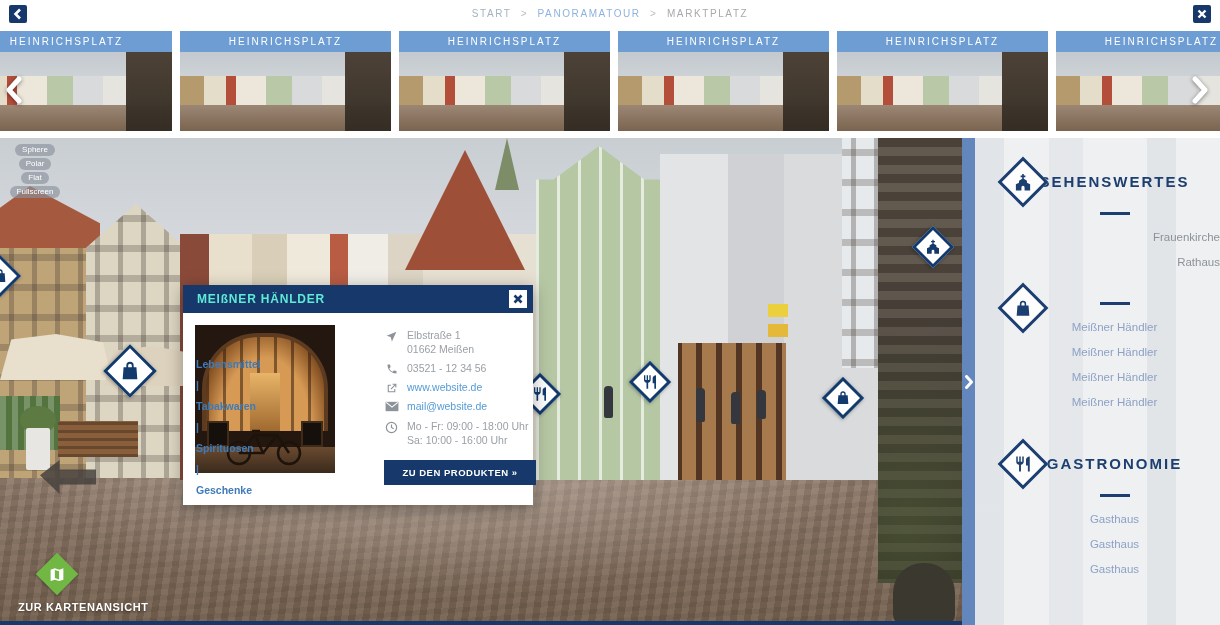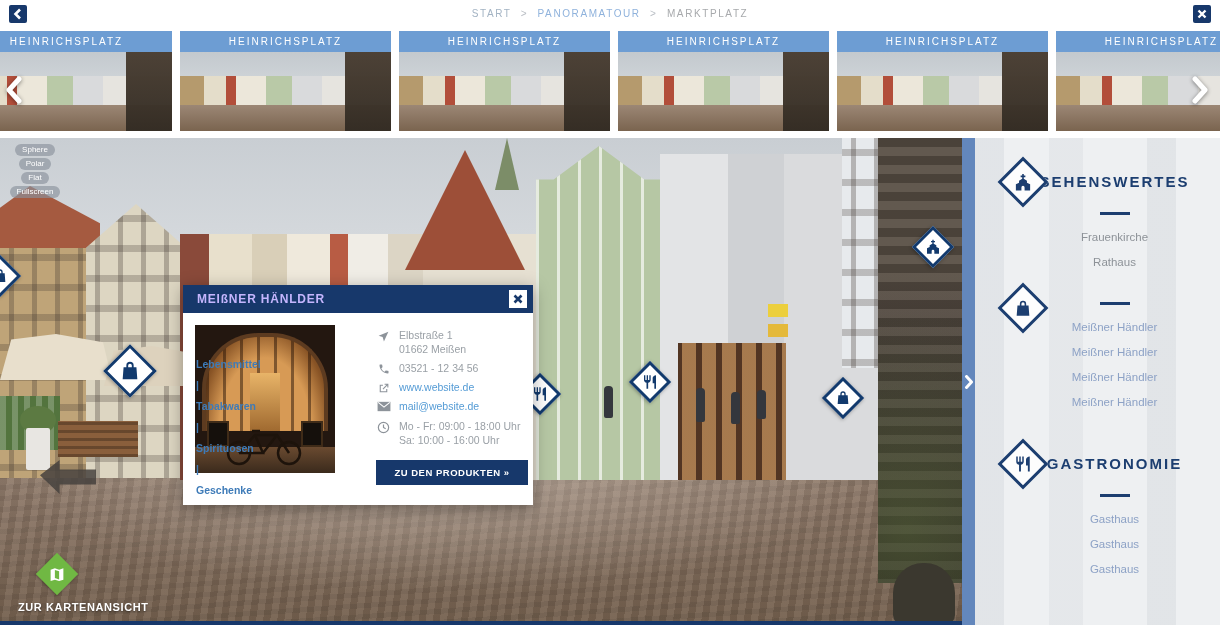--- a/index.html
+++ b/index.html
@@ -99,35 +99,35 @@
 
   
   .map-btn { position:absolute; left:18px; bottom:10px; width:160px; height:62px; z-index:12; cursor:pointer; }
   .map-diamond { position:absolute; left:24px; bottom:26px; width:30px; height:30px; background:#70b843; transform:rotate(45deg); display:flex; align-items:center; justify-content:center; box-shadow:0 1px 3px rgba(0,0,0,.3); }
   .map-diamond .glyph { transform:rotate(-45deg); display:flex; }
   .map-label { position:absolute; left:0; bottom:2px; color:#fff; font-size:11px; font-weight:bold; letter-spacing:.6px; text-shadow:0 1px 2px rgba(0,0,0,.5); white-space:nowrap; }
 
   
   .popup { position:absolute; left:183px; top:285px; width:350px; height:220px; background:#fff; z-index:35; box-shadow:0 4px 16px rgba(0,0,0,.35); }
   .popup-head { position:relative; height:28px; background:#17386b; }
-  .popup-title { position:absolute; left:14px; top:0; line-height:28px; color:#c4b5fd; font-size:12px; font-weight:bold; letter-spacing:.8px; }
+  .popup-title { position:absolute; left:14px; top:0; line-height:28px; color:#5eead4; font-size:12px; font-weight:bold; letter-spacing:.8px; }
   .popup-close { position:absolute; right:6px; top:5px; width:18px; height:18px; background:#fff; border:none; display:flex; align-items:center; justify-content:center; cursor:pointer; }
   .photo { position:absolute; left:12px; top:40px; width:140px; height:148px; background:#231710; overflow:hidden; }
   .photo > span { position:absolute; }
   .ph-arch { left:7px; top:8px; width:126px; height:98px; border:4px solid #5d3b20; border-bottom:none; border-radius:56px 56px 0 0;
     background-image:
       repeating-linear-gradient(90deg, rgba(40,20,8,.5) 0 3px, transparent 3px 17px),
       radial-gradient(ellipse at 50% 100%, #d79a55 0 55%, #8a5526 78%, #4a2c16 100%); }
   .ph-door { left:55px; top:48px; width:30px; height:58px; background:linear-gradient(#e8b468, #a06a30); }
   .ph-board1 { left:12px; bottom:26px; width:22px; height:26px; background:#15100c; border:2px solid #3f2b18; }
   .ph-board2 { right:12px; bottom:26px; width:22px; height:26px; background:#15100c; border:2px solid #3f2b18; }
   .ph-base { left:0; bottom:0; width:140px; height:26px; background:linear-gradient(180deg, #6a4a30, #3a2a1c); }
   .ph-bike { left:24px; bottom:2px; }
 
-  .info { position:absolute; left:193px; top:44px; width:152px; }
+  .info { position:absolute; left:201px; top:44px; width:152px; }
   .inf-row { display:flex; gap:8px; margin-bottom:5px; font-size:10.5px; color:#9aa0a6; line-height:1.32; }
   .inf-icon { width:15px; flex:none; display:flex; justify-content:center; padding-top:1px; }
   .inf-link { color:#549bd5; cursor:pointer; }
   .inf-row.hours { margin-top:7px; }
   .open-notice { margin-top:8px; border:2px solid #79b949; border-radius:2px; color:#6fae3e; font-size:9px; font-style:italic; font-weight:bold; text-align:center; padding:6px 2px; }
   .cta { margin-top:7px; width:100%; background:#17386b; color:#fff; border:none; font-family:inherit; font-weight:bold; font-size:9.5px; letter-spacing:.5px; padding:7px 0; cursor:pointer; }
   .cats { position:absolute; left:13px; bottom:9px; display:flex; gap:9px; font-size:10.5px; font-weight:bold;flex-direction:column; }
   .cats a { color:#3e7bb8; text-decoration:none; cursor:pointer; }
   .cat-sep { color:#3e7bb8; }
 
@@ -136,21 +136,21 @@
   .sidebar { position:absolute; left:975px; top:138px; width:245px; height:487px; z-index:20; overflow:hidden;
     background-color:#eef0f2;
     background-image:linear-gradient(90deg, rgba(203,208,214,.35) 0 12%, transparent 12% 30%, rgba(208,212,217,.3) 30% 44%, transparent 44% 70%, rgba(203,208,213,.35) 70% 82%, transparent 82%); }
   .side-sec { position:absolute; left:0; width:245px; text-align:center; padding-left:34px; }
   .side-sec.s1 { top:26px; } .side-sec.s2 { top:152px; } .side-sec.s3 { top:308px; }
   .side-diamond { position:absolute; left:30px; top:0; width:36px; height:36px; background:#fdfdfd; border:3px solid #1c3e70; transform:rotate(45deg); display:flex; align-items:center; justify-content:center; }
   .side-diamond .glyph { transform:rotate(-45deg); display:flex; }
   .side-title { display:inline-block; line-height:36px; color:#1c3e70; font-size:15px; font-weight:bold; letter-spacing:2px; }
   .side-dash { width:30px; height:3px; background:#1c3e70; margin:12px auto 16px; }
   .side-item { font-size:11.5px; margin-bottom:13px; cursor:pointer; }
-  .side-item.gray { color:#8d9298; }
+  .side-item.gray { color:#8d9298;text-align:right; }
   .side-item.blue { color:#8da2c6; }
 </style>
 </head>
 <body>
 
 <div class="app">
 
   <header class="topbar">
     <button class="nav-sq back">
       <span style="display:flex">

